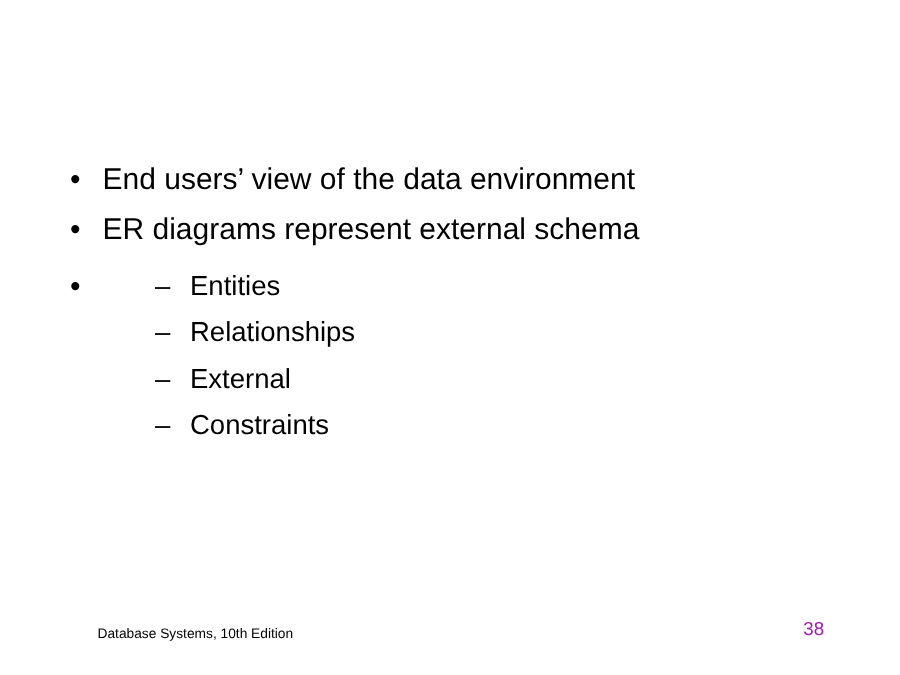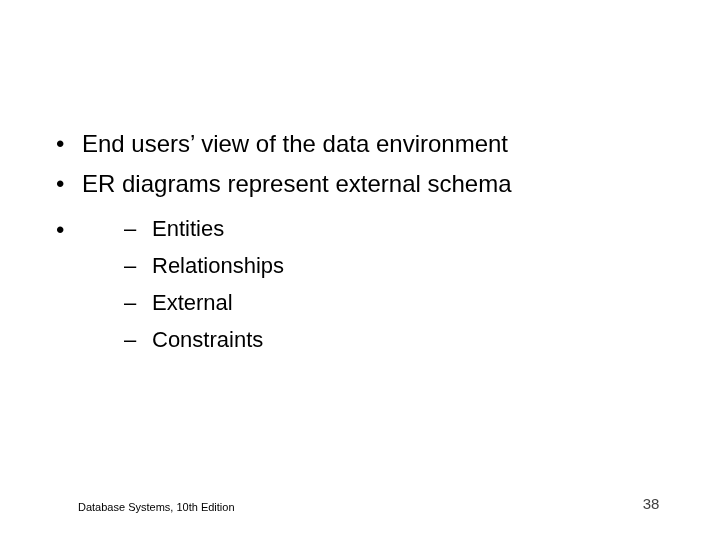--- a/index.html
+++ b/index.html
@@ -99,21 +99,21 @@
     margin-left: 20px;
   }
   .page-number {
     position: absolute;
     left: 636px;
     top: 495px;
     width: 30px;
     text-align: center;
     font-size: 15px;
     line-height: 18px;
-    color: #404040;
+    color: #a21caf;
   }
 </style>
 </head>
 <body>
 
 <div class="slide">
 
 
   <div class="body-block">
     <ul class="level1">

